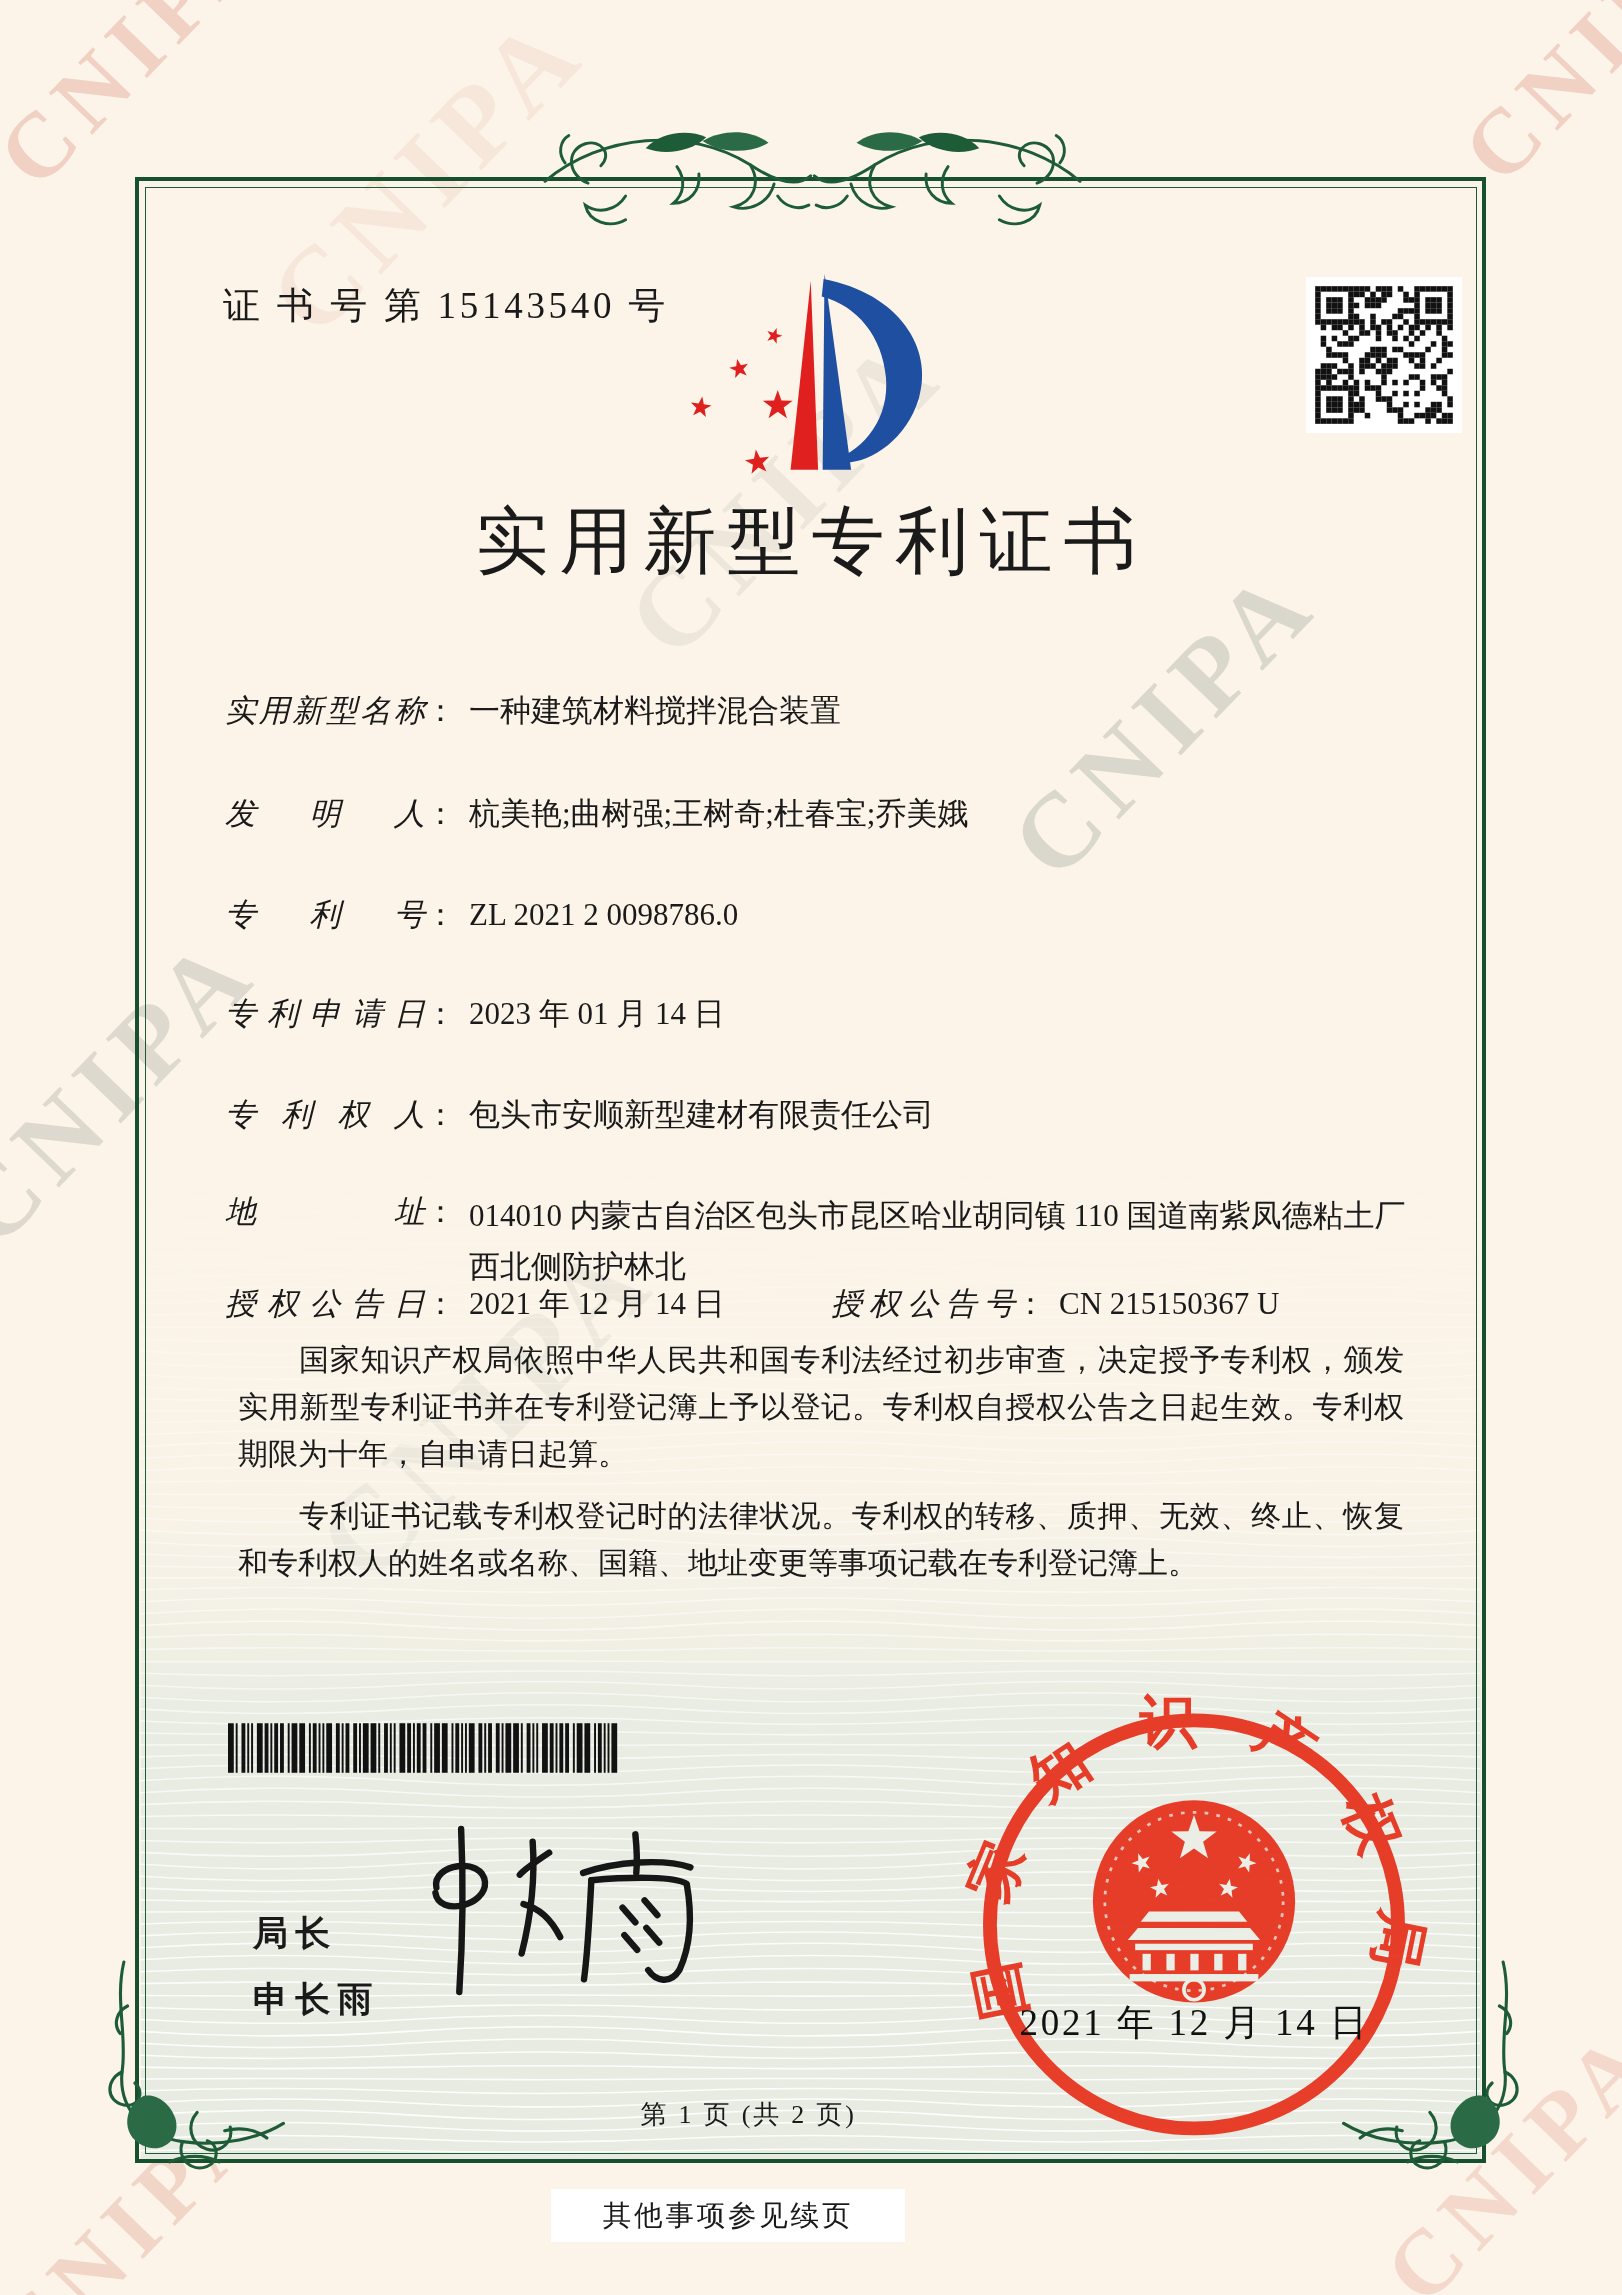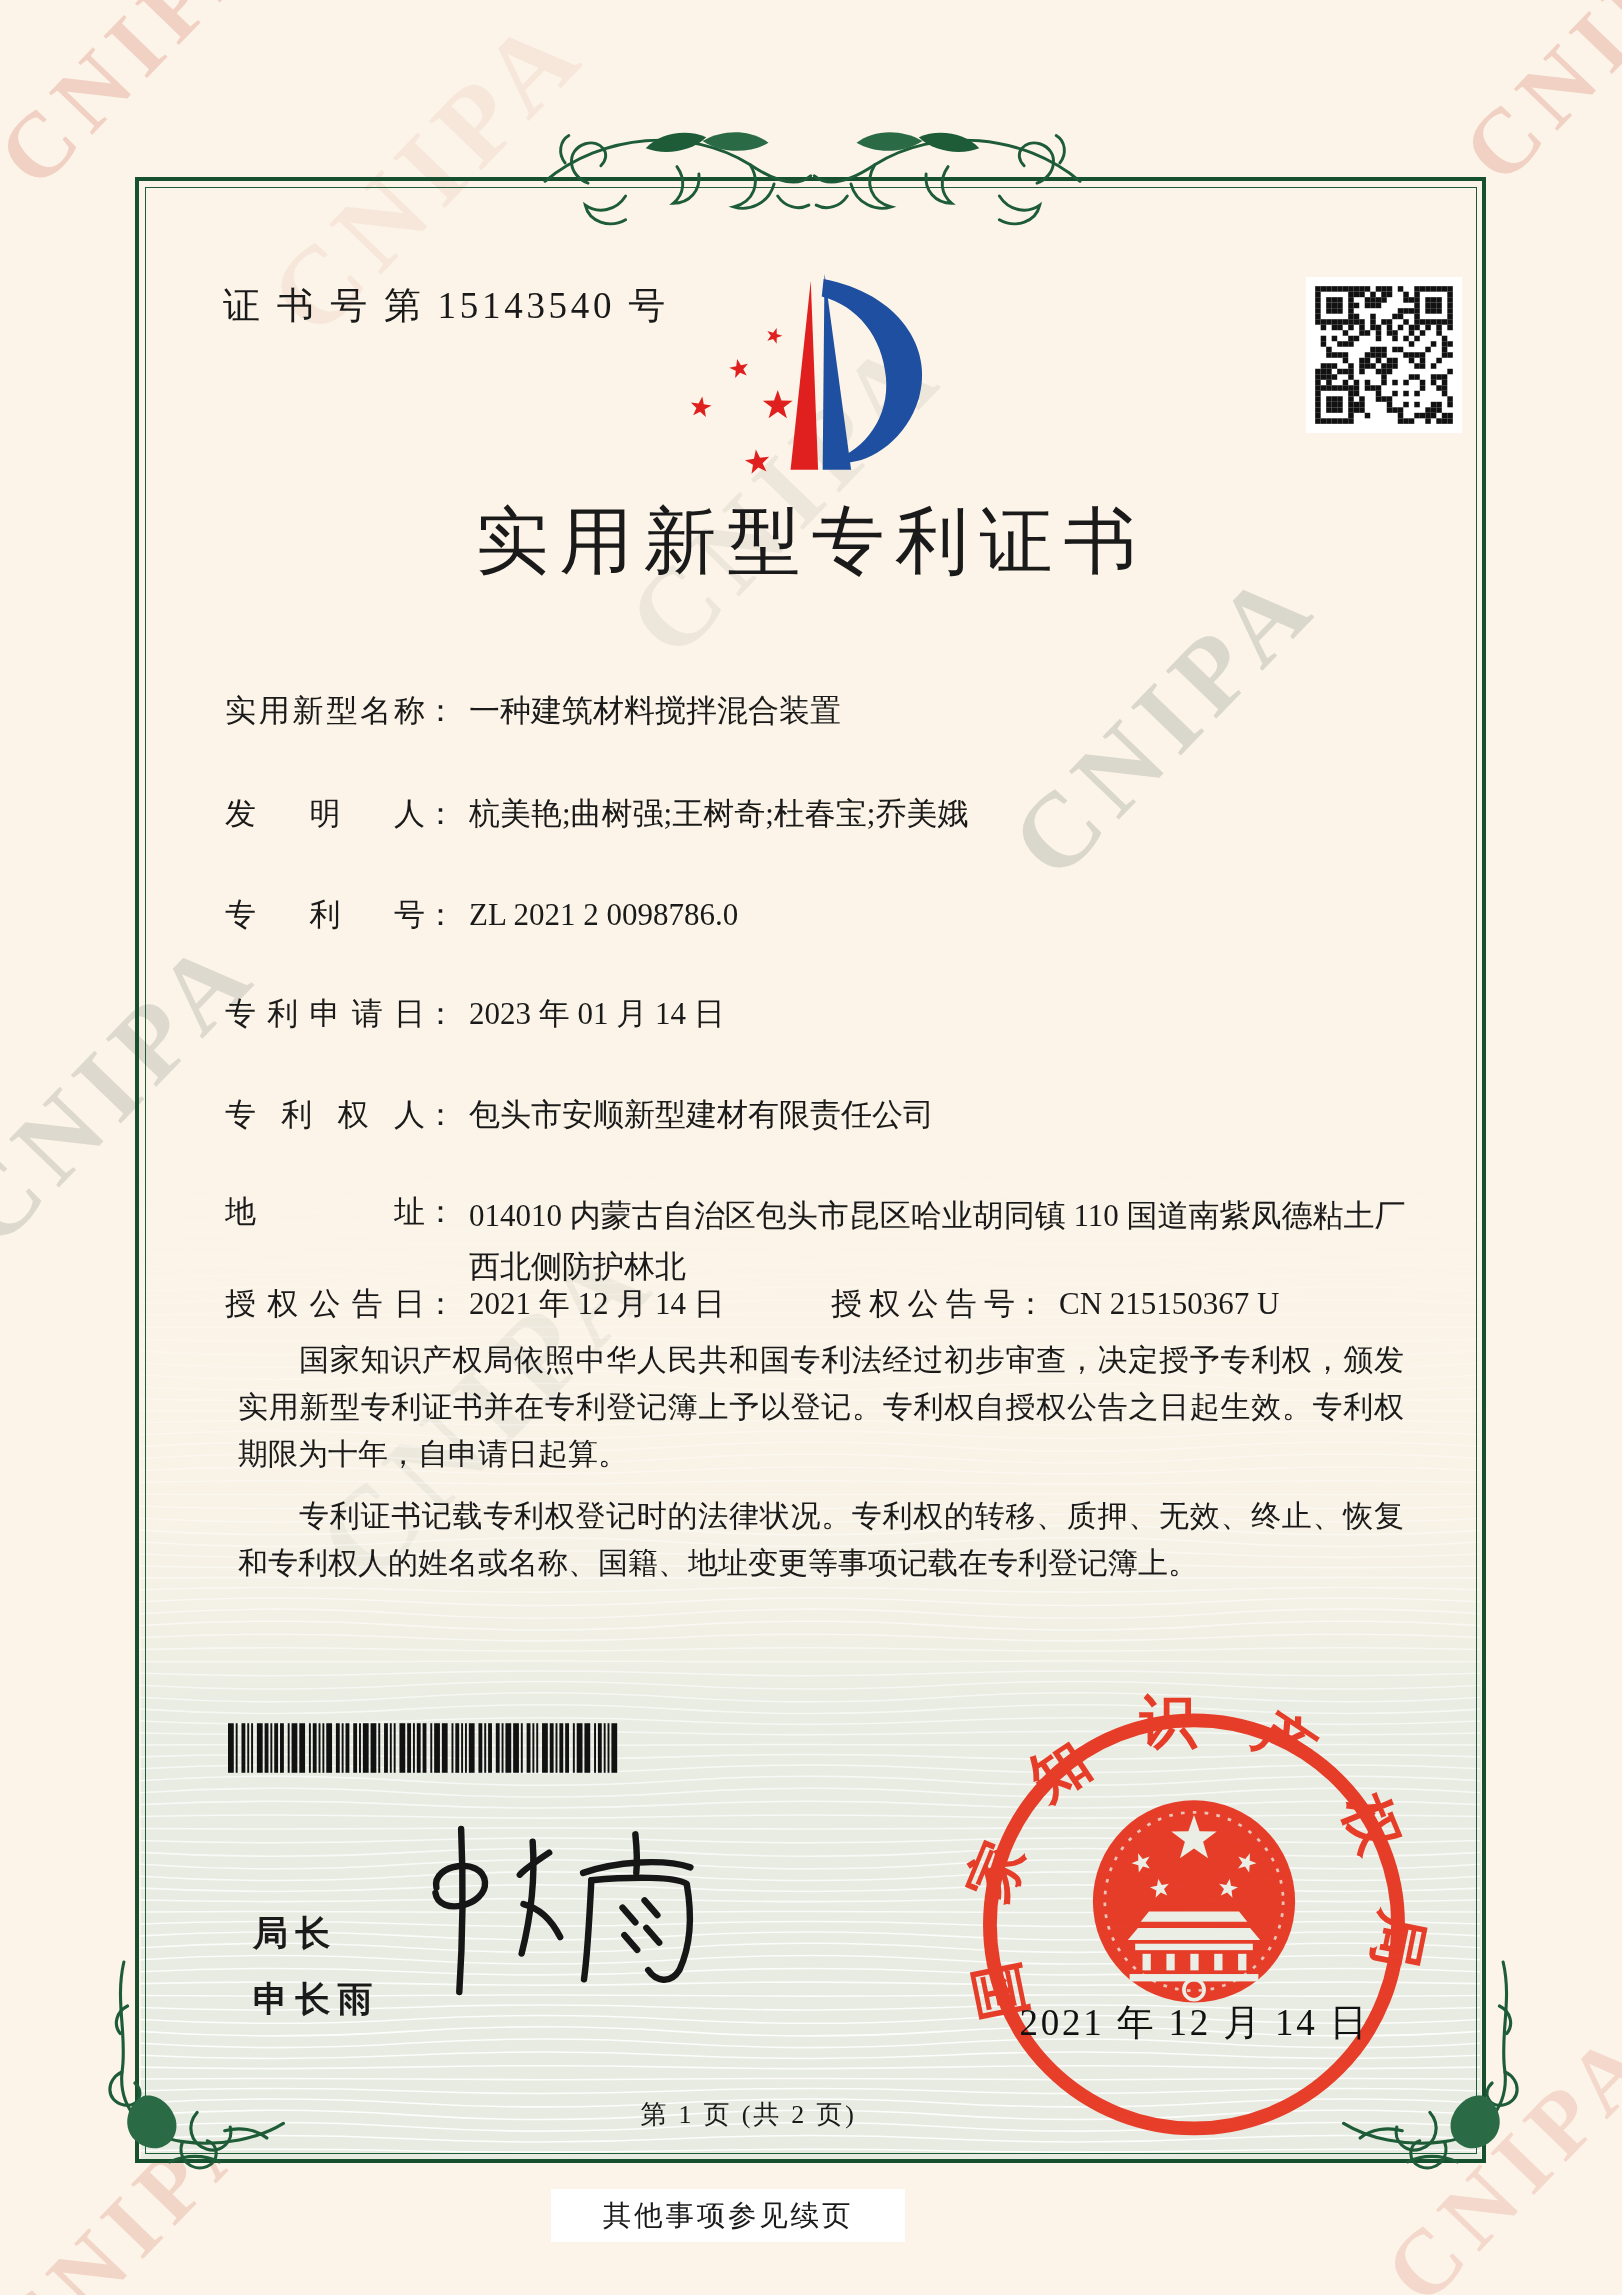--- a/index.html
+++ b/index.html
@@ -15,21 +15,21 @@
         #e9ece3 72%,#e8ebe2 100%);}
   #waves{position:absolute;left:140px;top:826px;}
   
   .frame{position:absolute;left:135px;top:177px;width:1343px;height:1978px;
          border:4.6px solid #17502e;}
   .frame::before{content:"";position:absolute;inset:5.5px;border:1.8px solid #1d5c37;}
   .certno{position:absolute;left:223px;top:281px;font-size:37px;letter-spacing:3.7px;}
   .title{position:absolute;left:0;top:493px;width:1623px;text-align:center;
          font-size:73px;font-weight:400;letter-spacing:11px;}
   .frow{position:absolute;left:225px;font-size:31px;line-height:1.45;white-space:nowrap;}
-  .flabel{display:inline-block;width:200px;text-align:justify;text-align-last:justify;vertical-align:top;}
+  .flabel{display:inline-block;width:200px;text-align:justify;text-align-last:justify;vertical-align:top;font-style:italic;}
   .fcolon{vertical-align:top;}
   .fvalue{display:inline-block;margin-left:13px;vertical-align:top;}
   .frow.addr{white-space:normal;}
   .addr .fvalue{width:937px;line-height:51px;}
   .g2{position:absolute;left:606px;top:0;white-space:nowrap;}
   .g2 .flabel{width:184px;}
   .paras{position:absolute;left:223px;top:1321px;width:1196px;font-size:30px;line-height:47px;
          text-align:justify;}
   .paras p{margin:15px;text-indent:61px;}
   .sig-label{position:absolute;left:253px;font-family:"Liberation Sans","DejaVu Sans",sans-serif;

